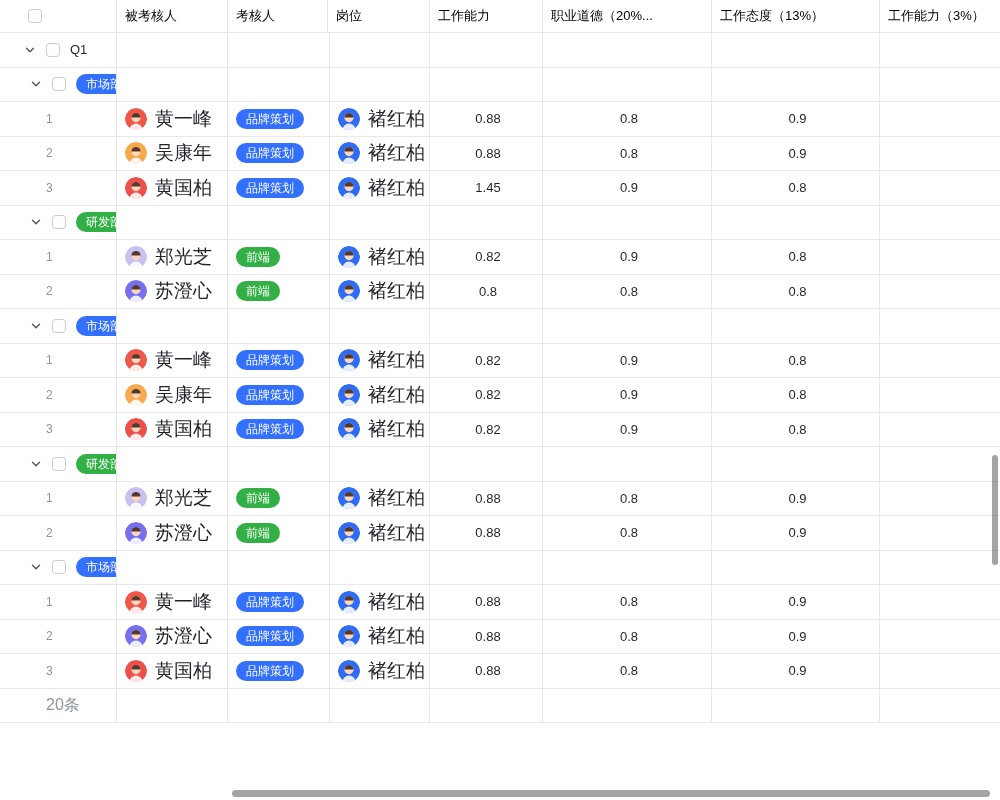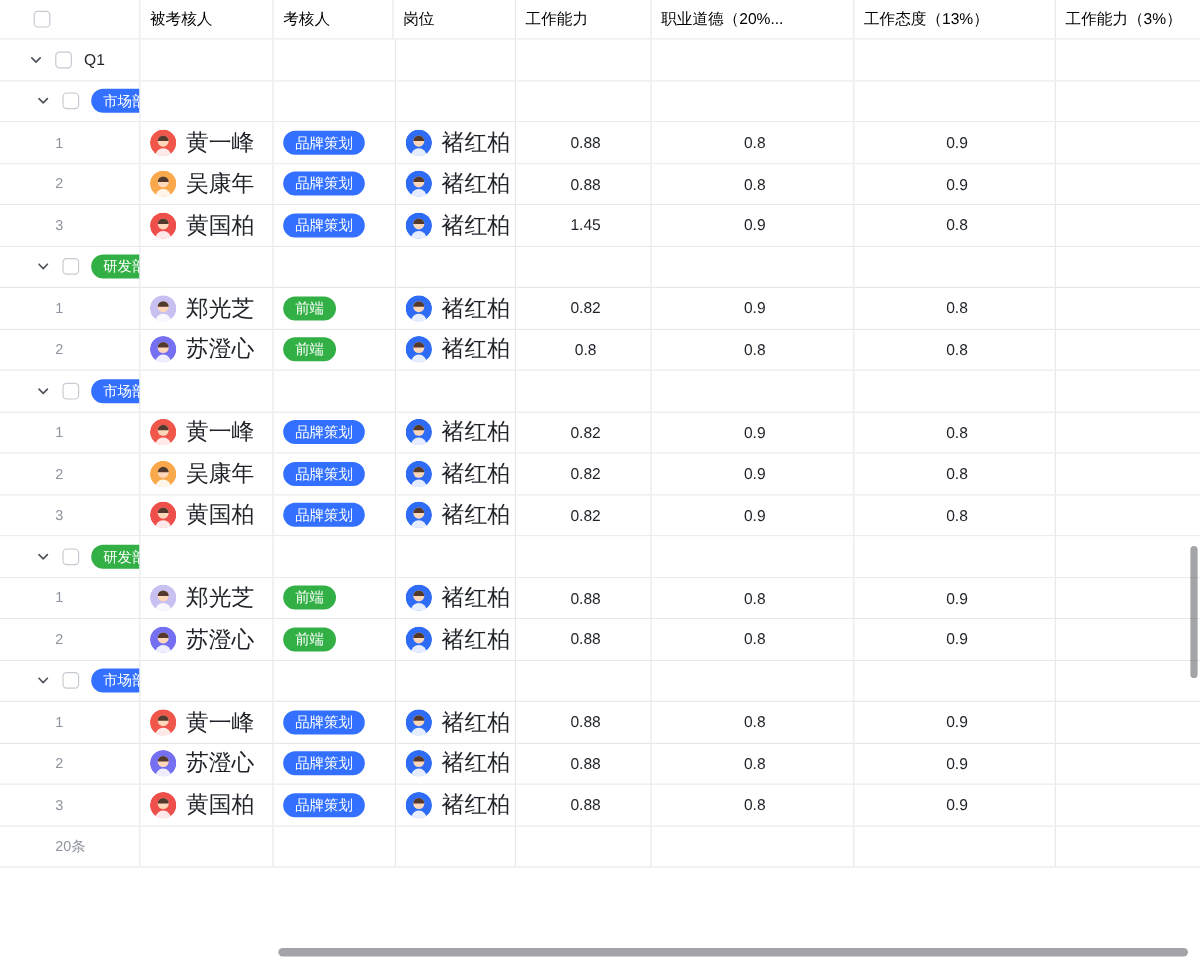--- a/index.html
+++ b/index.html
@@ -27,21 +27,21 @@
   .first-header{padding-left:28px}
   .checkbox{
     width:14px;height:14px;flex:none;
     border:1.5px solid #c6cad1;border-radius:3.5px;background:#fff;
   }
   .chev-wrap{width:12px;height:12px;display:flex;align-items:center;justify-content:center;flex:none}
   .group-cell{padding-left:24px;gap:10px}
   .group-label{font-weight:500}
   .subgroup-cell{padding-left:30px;gap:10px}
   .index-cell{padding-left:46px;color:#8f959e;font-size:12px}
-  .footer-cell{padding-left:46px;color:#8f959e;font-size:12px}
+  .footer-cell{padding-left:46px;color:#8f959e;font-size:16px}
   .tag{
     display:inline-flex;align-items:center;height:20px;flex:none;
     padding:0 10px;border-radius:10px;color:#fff;font-size:12px;line-height:20px;
   }
   .person{gap:8px}
   .pname{font-size:19px}
   .avatar{width:22px;height:22px;border-radius:50%;overflow:hidden;flex:none;display:block}
   .avatar svg{display:block}
   .num{justify-content:center;padding-right:4px}
   .vthumb{

